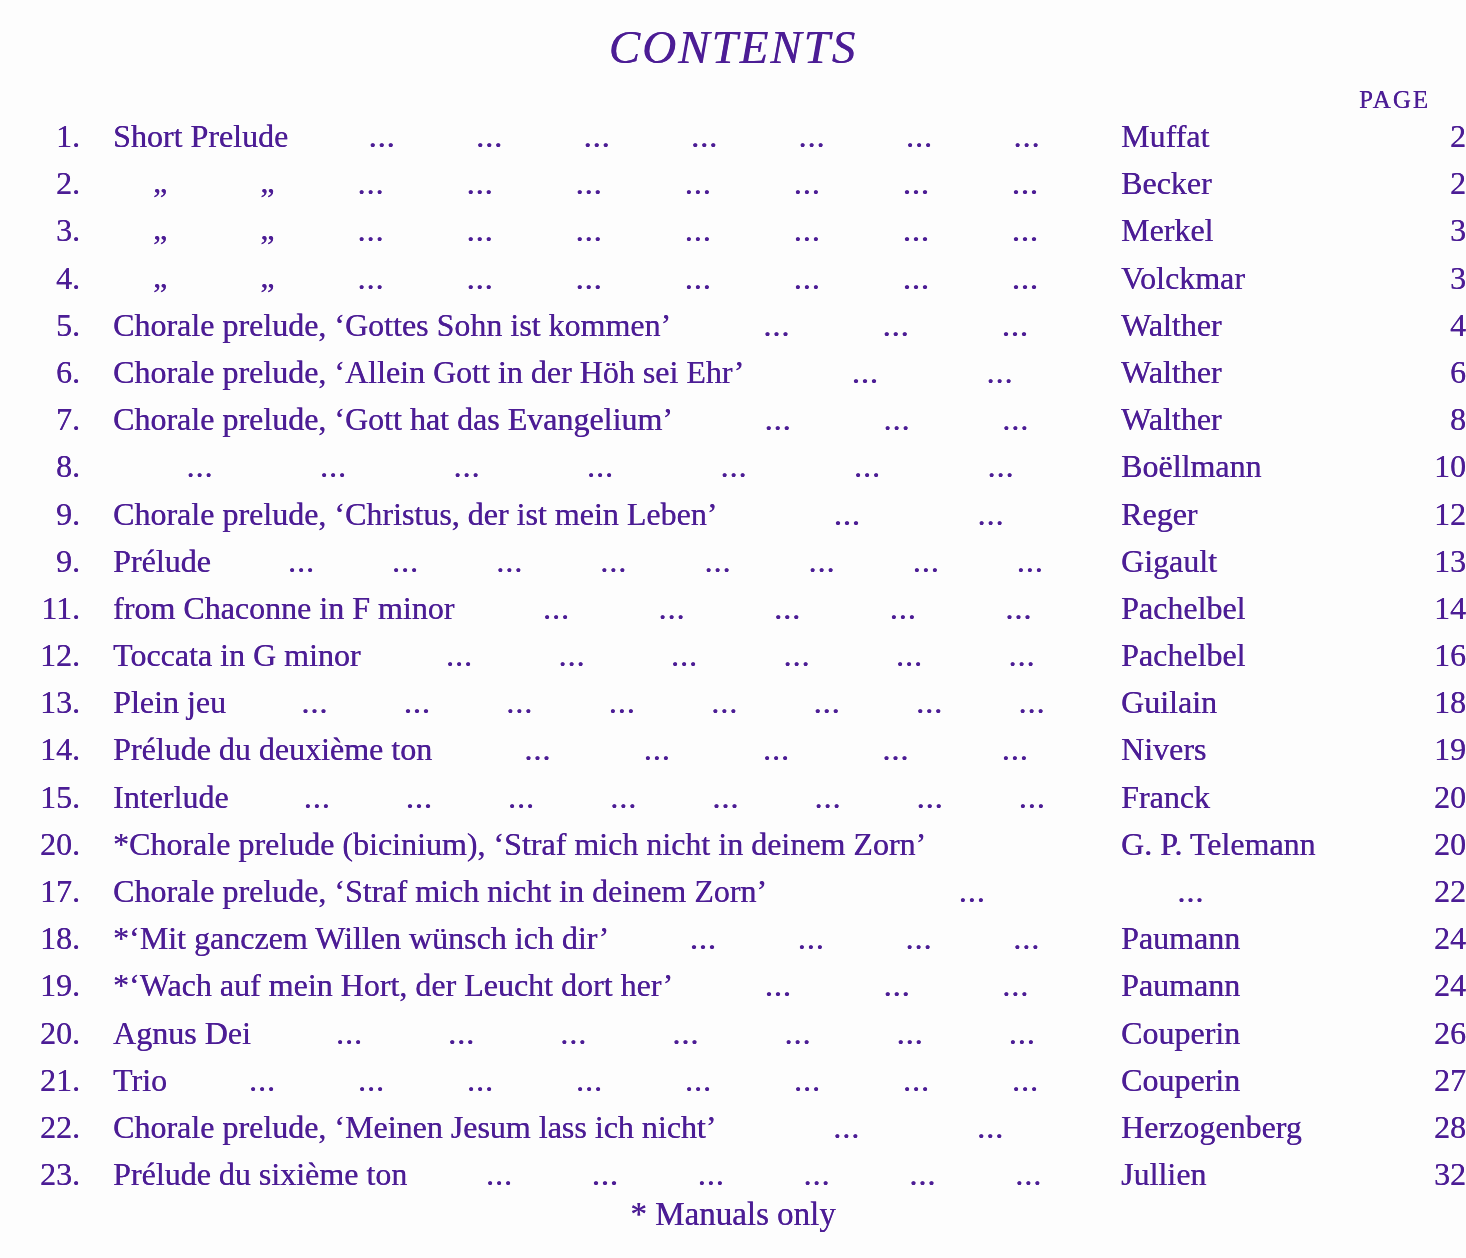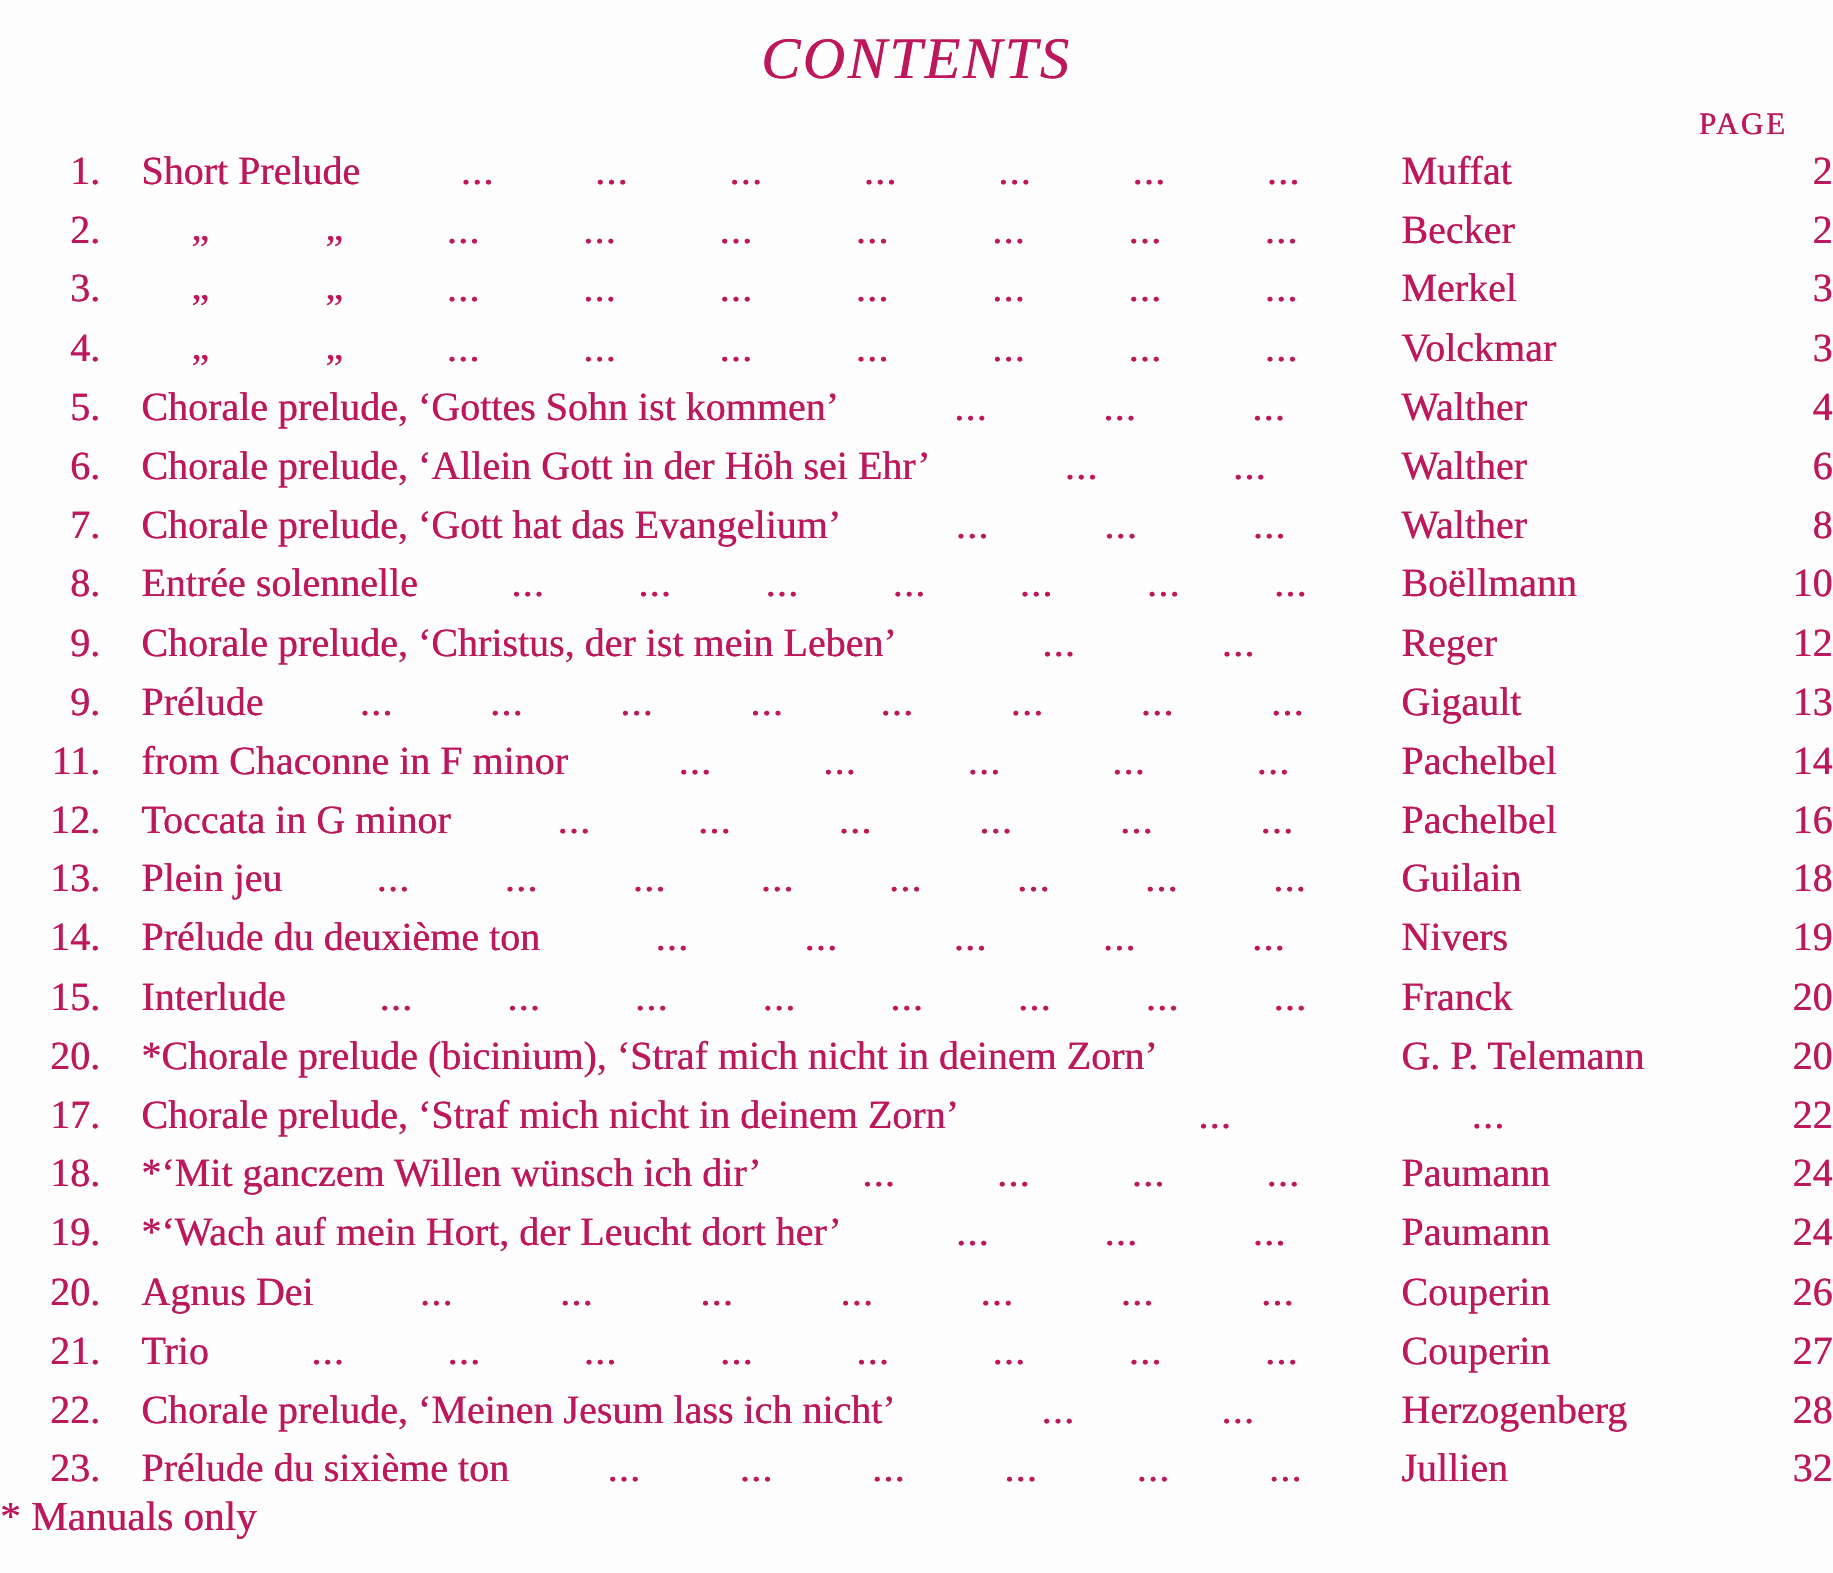--- a/index.html
+++ b/index.html
@@ -8,21 +8,21 @@
     width: 1466px;
     height: 1258px;
     background: #fdfdfd;
     overflow: hidden;
   }
   .page {
     position: relative;
     width: 1466px;
     height: 1044px;
     background: #fdfdfd;
-    color: #be185d;
+    color: #4c1d95;
     font-family: "Liberation Serif", "DejaVu Serif", serif;
     text-shadow: 0.35px 0 0 currentColor;
   }
   .title-heading {
     position: absolute;
     top: 22px;
     left: 0;
     width: 100%;
     text-align: center;
     font-style: italic;
@@ -86,21 +86,21 @@
   .pg {
     flex: 0 0 70px;
     width: 70px;
     text-align: right;
   }
   .footnote {
     position: absolute;
     top: 1196px;
     left: 0;
     width: 100%;
-    text-align: left;
+    text-align: center;
     font-size: 33px;
   }
 </style>
 </head>
 <body>
 
 <div class="page">
 
   <div class="title-heading">CONTENTS</div>
 
@@ -194,21 +194,20 @@
         <span class="leader">
           <span class="dg">...</span>
           <span class="dg">...</span>
           <span class="dg">...</span>
         </span>
         <span class="composer">Walther</span>
         <span class="pg">8</span>
       </div>
       <div class="row">
         <span class="num">8.</span>
-        <span class="ttl">Entrée solennelle</span>
         <span class="leader">
           <span class="dg">...</span>
           <span class="dg">...</span>
           <span class="dg">...</span>
           <span class="dg">...</span>
           <span class="dg">...</span>
           <span class="dg">...</span>
           <span class="dg">...</span>
         </span>
         <span class="composer">Boëllmann</span>

